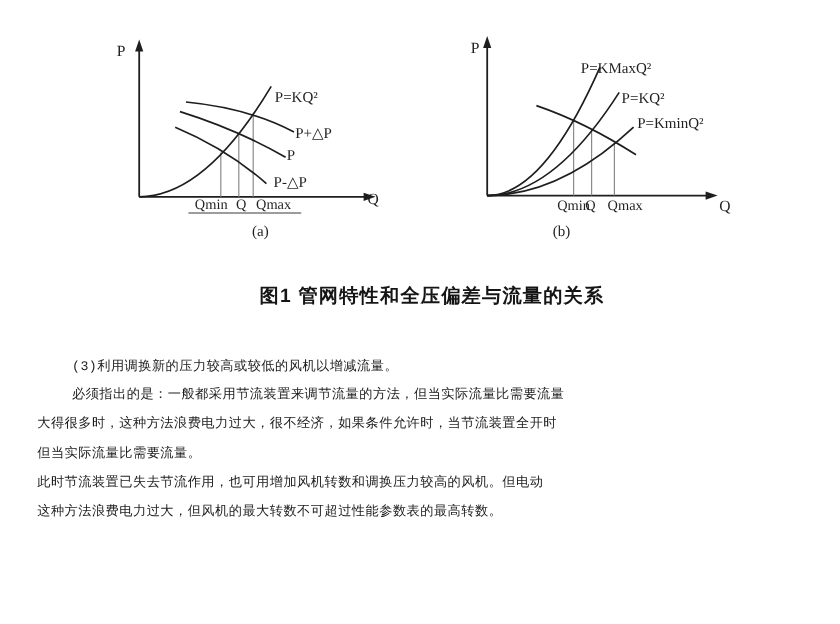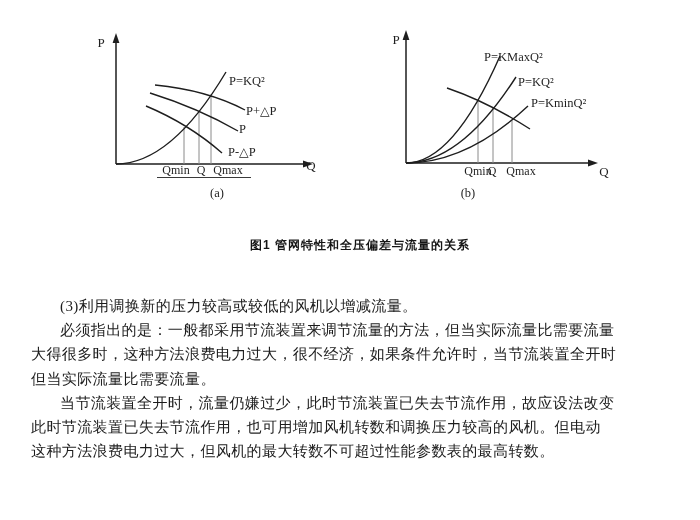--- a/index.html
+++ b/index.html
@@ -10,25 +10,25 @@
   }
   svg.figure{position:absolute;top:0;left:0;display:block;}
   svg text{fill:#1f1f1f;font-family:"Liberation Serif","DejaVu Serif",serif;}
   .axis-label{font-size:13px;}
   .curve-label{font-size:12.5px;}
   .tick-label{font-size:12px;}
   .sub-label{font-size:12.5px;}
   .caption{
     position:absolute;top:237px;left:30px;width:660px;text-align:center;
     font-family:"Liberation Sans","DejaVu Sans",sans-serif;
-    font-weight:bold;font-size:12px;letter-spacing:1px;color:#151515;
+    font-weight:bold;font-size:16px;letter-spacing:1px;color:#151515;
   }
   .body-text{
     position:absolute;top:294px;left:31px;width:663px;
-    font-size:15px;line-height:24.2px;letter-spacing:0.4px;color:#1c1c1c;
+    font-size:11px;line-height:24.2px;letter-spacing:0.4px;color:#1c1c1c;font-family:Liberation Mono, monospace;
   }
   .bl{white-space:nowrap;}
   .ind{text-indent:29px;}
 </style>
 </head>
 <body>
 
 <div class="page">
 
   <svg class="figure" width="700" height="215" viewBox="0 0 700 215">
@@ -92,18 +92,17 @@
     </g>
   </svg>
 
   <div class="caption">图1 管网特性和全压偏差与流量的关系</div>
 
   <div class="body-text">
     <div class="bl ind">(3)利用调换新的压力较高或较低的风机以增减流量。</div>
     <div class="bl ind">必须指出的是：一般都采用节流装置来调节流量的方法，但当实际流量比需要流量</div>
     <div class="bl">大得很多时，这种方法浪费电力过大，很不经济，如果条件允许时，当节流装置全开时</div>
     <div class="bl">但当实际流量比需要流量。</div>
-    <div class="bl ind">当节流装置全开时，流量仍嫌过少，此时节流装置已失去节流作用，故应设法改变</div>
     <div class="bl">此时节流装置已失去节流作用，也可用增加风机转数和调换压力较高的风机。但电动</div>
     <div class="bl">这种方法浪费电力过大，但风机的最大转数不可超过性能参数表的最高转数。</div>
   </div>
 
 </div>
 
 </body></html>

